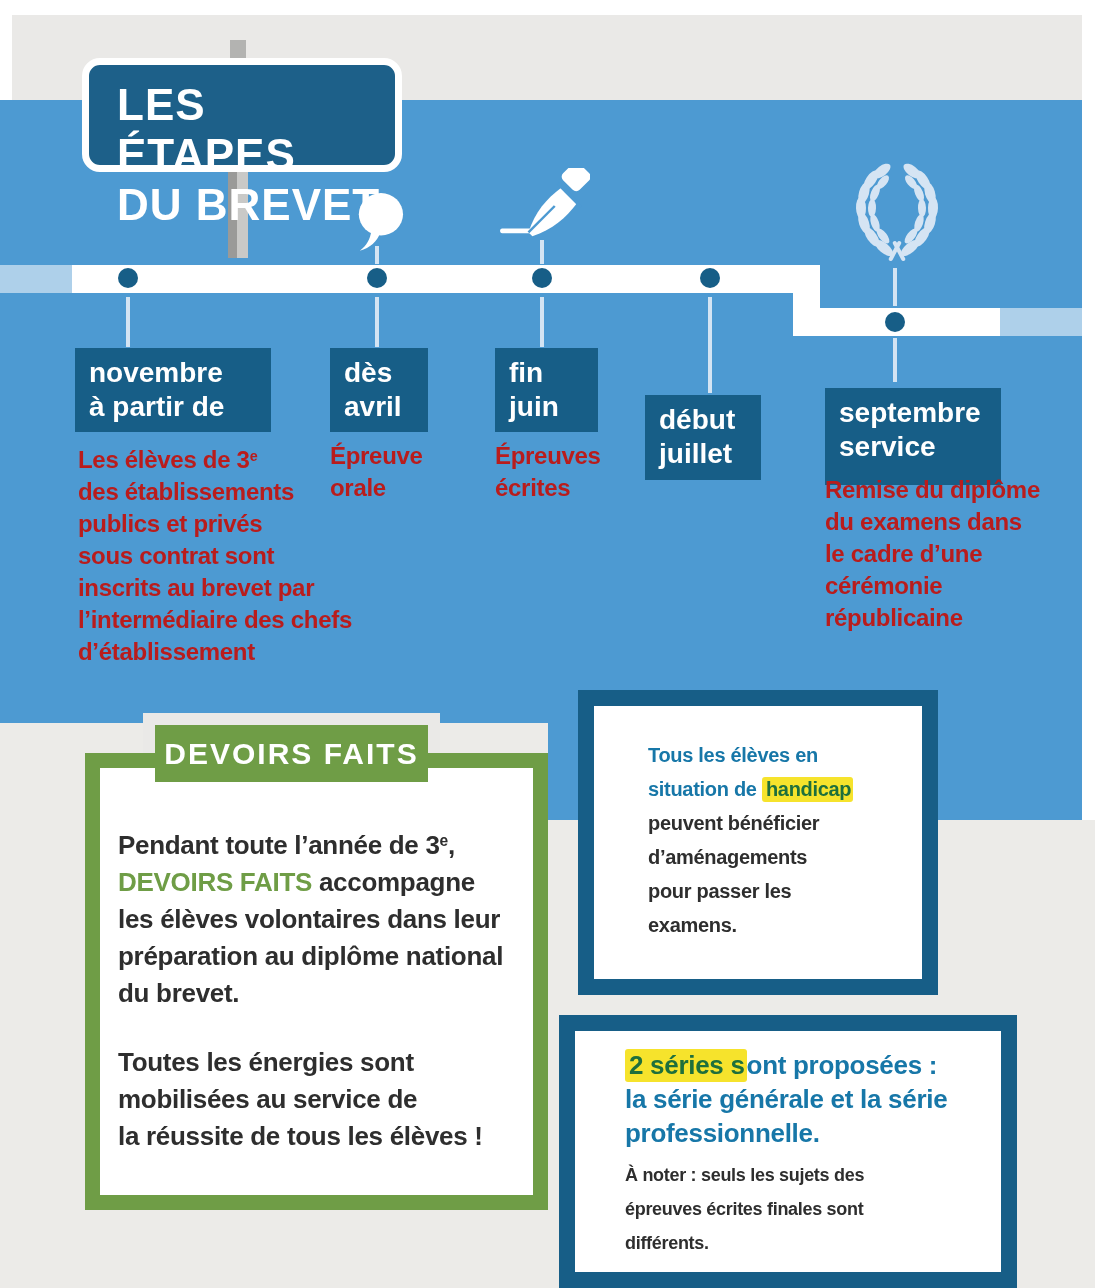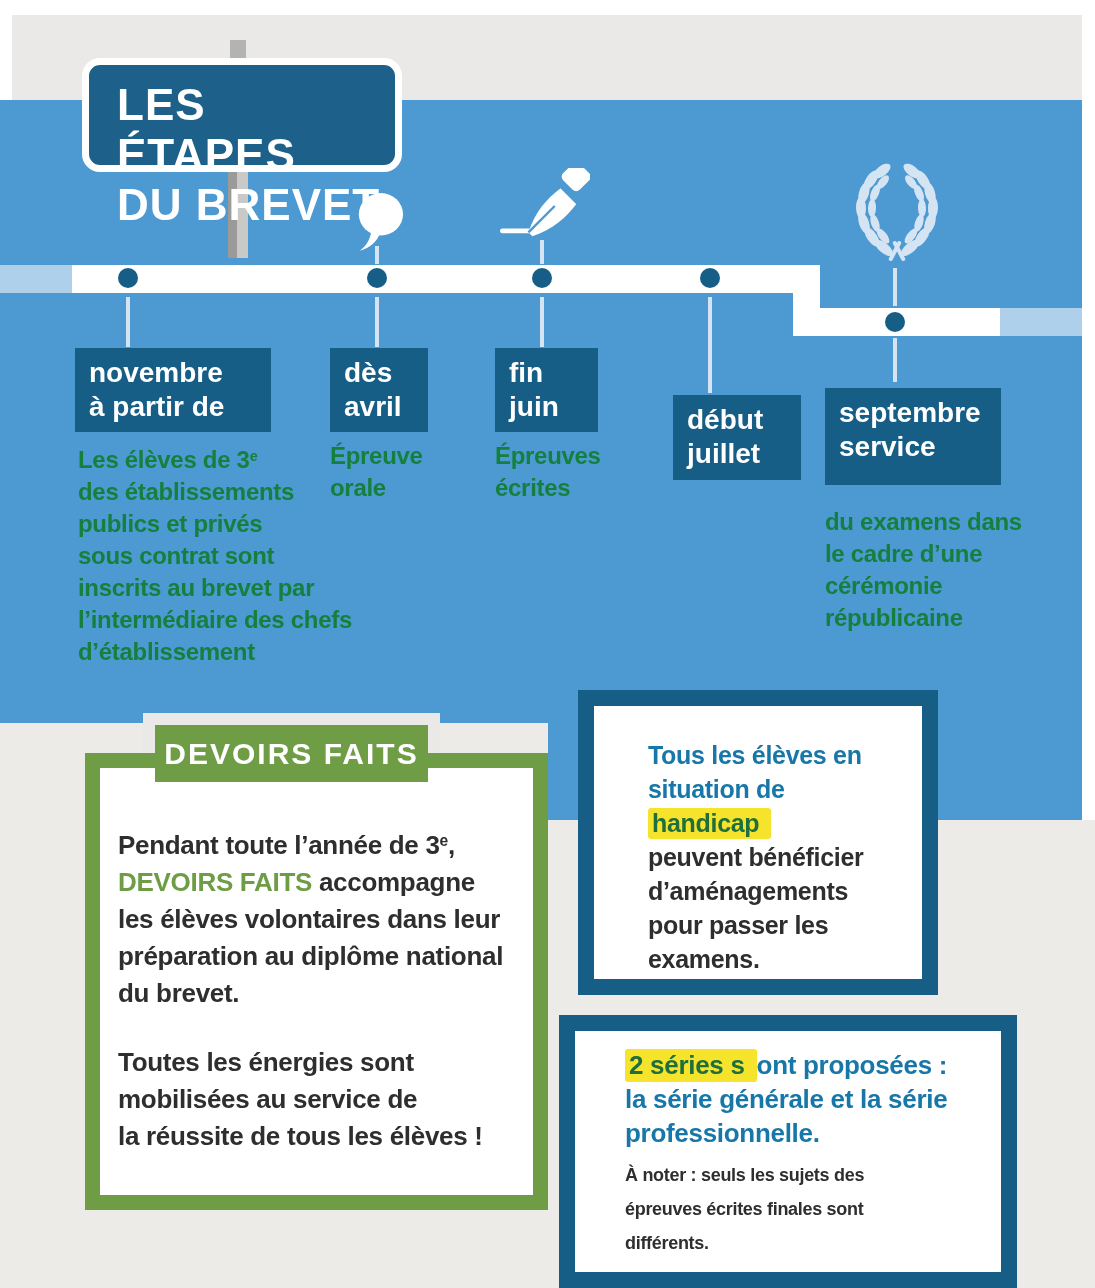--- a/index.html
+++ b/index.html
@@ -30,44 +30,44 @@
   .pole-cap{left:230px;top:40px;width:16px;height:22px;background:#b3b3b1;}
   .pole{left:228px;top:58px;width:20px;height:200px;
         background:linear-gradient(90deg,#9a9a98 0 45%,#c9c9c7 45% 100%);}
   .sign{left:82px;top:58px;width:320px;height:114px;background:#1d6089;border:7px solid #ffffff;
         border-radius:18px;box-sizing:border-box;color:#ffffff;font-weight:800;
         font-size:44px;line-height:50px;letter-spacing:1px;padding:15px 0 0 28px;}
 
   
   .datebox{background:#175e87;color:#ffffff;font-weight:700;font-size:28px;line-height:34px;
            padding:8px 0 0 14px;box-sizing:border-box;}
-  .desc{color:#15803d;font-weight:700;font-size:24px;line-height:32px;letter-spacing:-0.3px;}
+  .desc{color:#b91c1c;font-weight:700;font-size:24px;line-height:32px;letter-spacing:-0.3px;}
 
   
   .df-notch{left:143px;top:713px;width:297px;height:44px;background:#eae9e7;}
   .df-box{left:85px;top:753px;width:463px;height:457px;background:#ffffff;
           border:15px solid #6f9d46;box-sizing:border-box;}
   .df-tab{left:155px;top:725px;width:273px;height:57px;background:#6f9d46;color:#ffffff;
           font-weight:800;font-size:30px;line-height:57px;text-align:center;letter-spacing:2px;}
   .df-para{color:#2e2e2e;font-weight:700;font-size:26px;line-height:37px;letter-spacing:-0.3px;}
 
   
   .info-box{background:#ffffff;border:16px solid #175e87;box-sizing:border-box;}
   .hb{left:578px;top:690px;width:360px;height:305px;}
   .sb{left:559px;top:1015px;width:458px;height:273px;}
-  .rich{font-weight:700;font-size:25px;line-height:34px;letter-spacing:-0.3px;}
+  .rich{font-weight:700;font-size:20px;line-height:34px;letter-spacing:-0.3px;}
   .blue-text{color:#1777a8;}
   .dark-text{color:#2e2e2e;}
 
   
   .seg-sup{font-size:.6em;vertical-align:.5em;}
   .seg-green{color:#6f9d46;}
   .seg-blue{color:#1777a8;}
   .seg-dark{color:#2e2e2e;}
-  .seg-hl{background:#f6e32c;color:#1e6f3c;padding:1px 12px 2px 4px;border-radius:3px;}
+  .seg-hl{background:#f6e32c;color:#1e6f3c;padding:1px 2px 2px 4px;border-radius:3px;}
 </style>
 </head>
 <body>
 
 <div id="canvas">
 
   <div class="abs gray-top"></div>
   <div class="abs blue-main"></div>
   <div class="abs blue-right"></div>
   <div class="abs gray-bl"></div>
@@ -156,30 +156,30 @@
     <div>avril</div>
   </div>
   <div class="abs desc" style="left:330px;top:440px;width:160px"><span class="seg">Épreuve</span><br><span class="seg">orale</span></div>
 
   <div class="abs datebox" style="left:495px;top:348px;width:103px;height:84px">
     <div>fin</div>
     <div>juin</div>
   </div>
   <div class="abs desc" style="left:495px;top:440px;width:160px"><span class="seg">Épreuves</span><br><span class="seg">écrites</span></div>
 
-  <div class="abs datebox" style="left:673px;top:395px;width:128px;height:85px">
+  <div class="abs datebox" style="left:645px;top:395px;width:116px;height:85px">
     <div>début</div>
     <div>juillet</div>
   </div>
 
   <div class="abs datebox" style="left:825px;top:388px;width:176px;height:97px">
     <div>septembre</div>
     <div>service</div>
   </div>
-  <div class="abs desc" style="left:825px;top:474px;width:245px"><br><span class="seg">du examens dans</span><br><span class="seg">le cadre d’une</span><br><span class="seg">cérémonie</span><br><span class="seg">républicaine</span></div>
+  <div class="abs desc" style="left:825px;top:474px;width:245px"><span class="seg">Remise du diplôme</span><br><span class="seg">du examens dans</span><br><span class="seg">le cadre d’une</span><br><span class="seg">cérémonie</span><br><span class="seg">républicaine</span></div>
 
   <div class="abs df-notch"></div>
   <div class="abs df-box"></div>
   <div class="abs df-tab">DEVOIRS FAITS</div>
   <div class="abs df-para" style="left:118px;top:822px;width:420px"><span class="seg">Pendant toute l’année de 3</span><span class="seg seg-sup">e</span><span class="seg">,</span><br><span class="seg seg-green">DEVOIRS FAITS</span><span class="seg"> accompagne</span><br><span class="seg">les élèves volontaires dans leur</span><br><span class="seg">préparation au diplôme national</span><br><span class="seg">du brevet.</span></div>
   <div class="abs df-para" style="left:118px;top:1044px;width:420px"><span class="seg">Toutes les énergies sont</span><br><span class="seg">mobilisées au service de</span><br><span class="seg">la réussite de tous les élèves !</span></div>
 
   <div class="abs info-box hb"></div>
   <div class="abs rich dark-text" style="left:648px;top:738px;width:250px"><span class="seg seg-blue">Tous les élèves en</span><br><span class="seg seg-blue">situation de </span><span class="seg seg-hl">handicap</span><br><span class="seg seg-dark">peuvent bénéficier</span><br><span class="seg seg-dark">d’aménagements</span><br><span class="seg seg-dark">pour passer les</span><br><span class="seg seg-dark">examens.</span></div>
 

